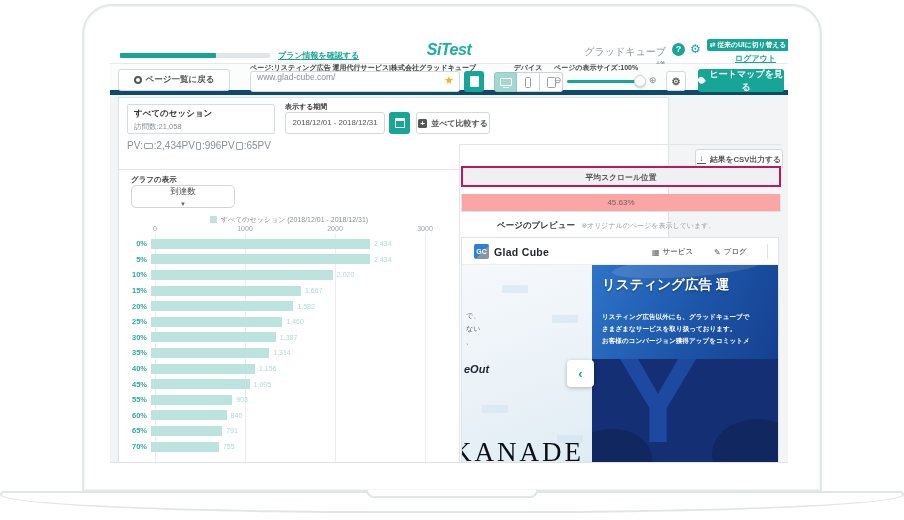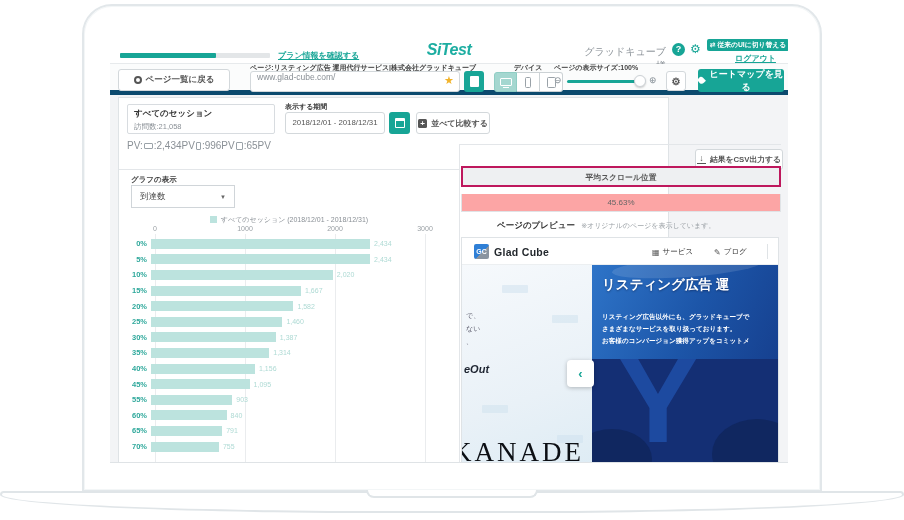--- a/index.html
+++ b/index.html
@@ -85,23 +85,23 @@
   #calendar-btn { left:270px; top:14px; width:21px; height:22px; }
   .cal-ic { width:10px; height:10px; border:1.5px solid #fff; border-radius:1px; border-top-width:3px; }
   #compare-btn { left:297px; top:14px; width:74px; height:22px; font-size:8px; }
   .plus-sq-ic { width:9px; height:9px; background:#555; color:#fff; border-radius:1.5px; font-size:8px;
     line-height:9px; text-align:center; font-weight:bold; }
   .hline { background:#e3e6e9; height:1px; }
   .vline { background:#e3e6e9; width:1px; }
 
   
   #graph-label { left:12px; top:77px; font-size:7.5px; font-weight:bold; }
-  #metric-select { left:12px; top:87px; width:104px; height:23px; border:1px solid #d0d5d9; border-radius:0;
+  #metric-select { left:12px; top:87px; width:104px; height:23px; border:1px solid #d0d5d9; border-radius:5px;
     background:#fff; font-size:8.5px; color:#444; display:flex; align-items:center; justify-content:space-between;
-    padding:0 8px; }
+    padding:0 8px;flex-direction:column; }
   #legend-row { left:0; top:117px; width:340px; text-align:center; font-size:7px; color:#8a9096; }
   .legend-swatch { display:inline-block; width:7px; height:7px; background:#bce3de; vertical-align:-1px; margin-right:4px; }
   #ticks-row { left:0; top:127px; width:340px; height:8px; font-size:7px; color:#9aa0a5; }
   .tick-lab { position:absolute; width:30px; text-align:center; }
   #grid-layer { left:0; top:136px; width:340px; height:244px; }
   .gridline { position:absolute; top:0; width:1px; height:229px; background:#eaecee; }
   #chart-rows { left:0; top:138px; width:340px; }
   .crow { display:flex; align-items:center; height:15.6px; }
   .clab { width:32px; text-align:right; font-size:7.5px; font-weight:bold; color:#2ea89b; padding-right:4px; }
   .cbar { height:10px; background:#bce3de; }

